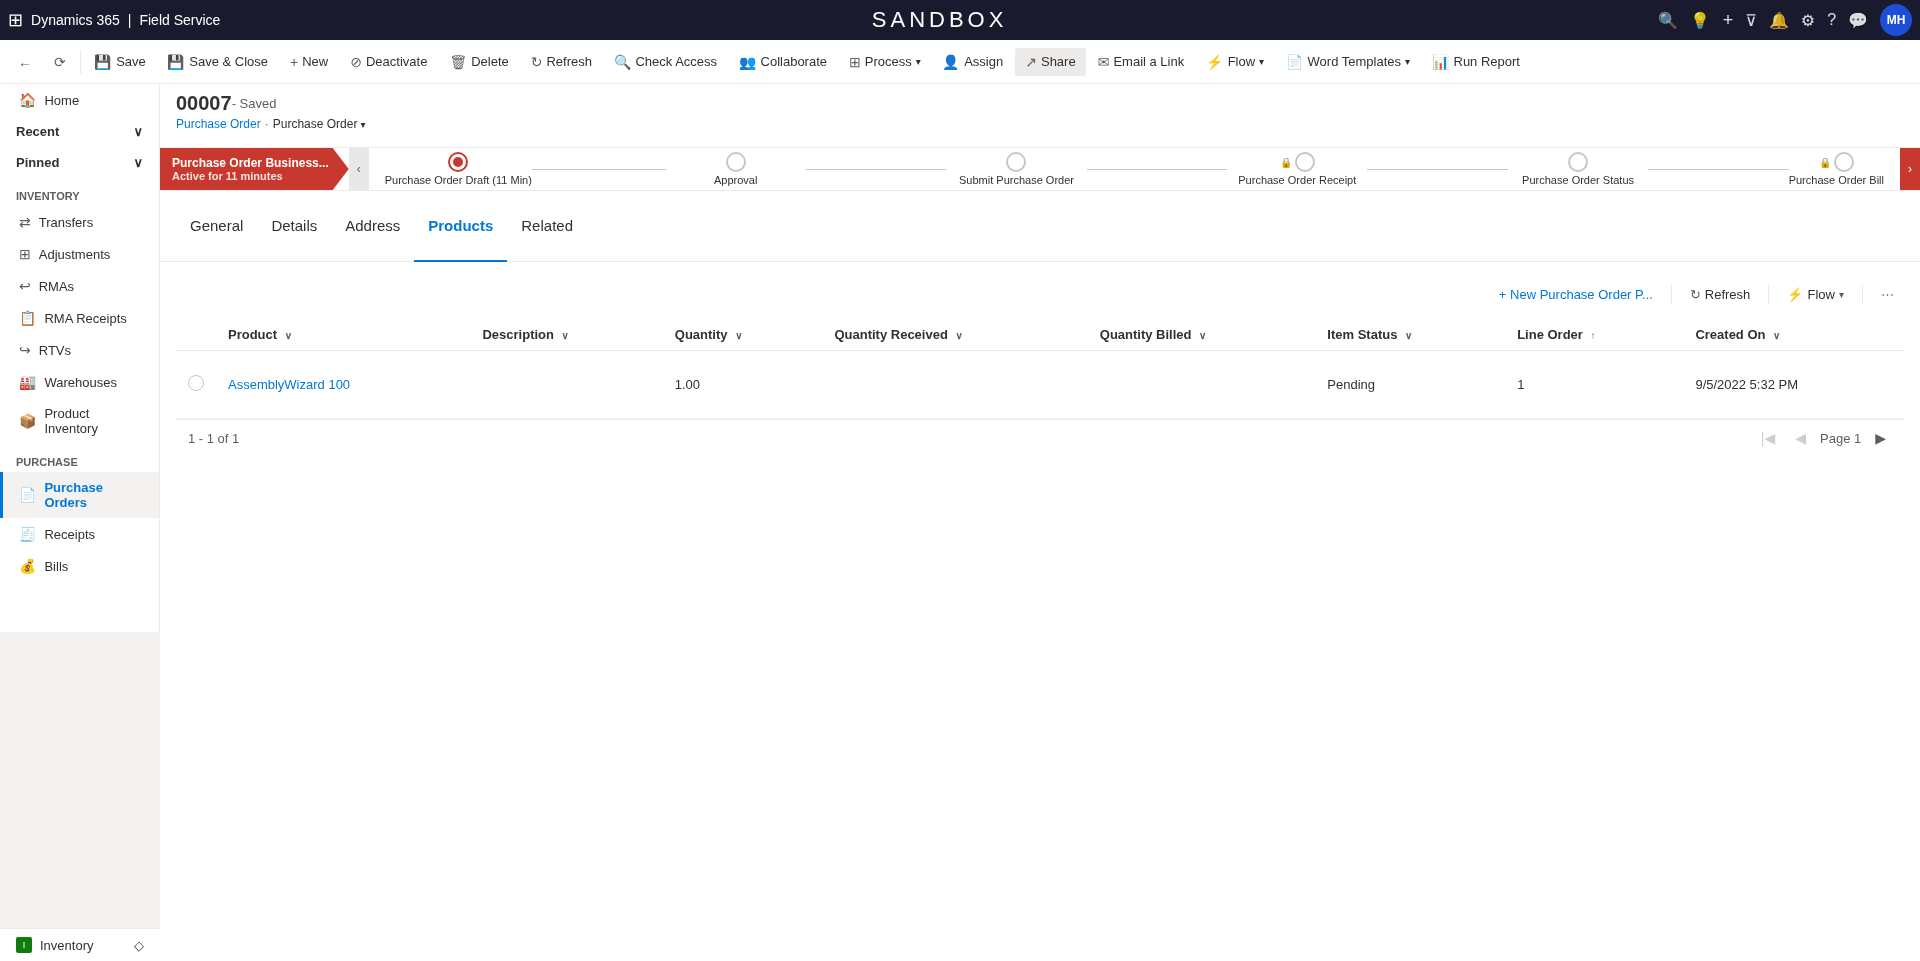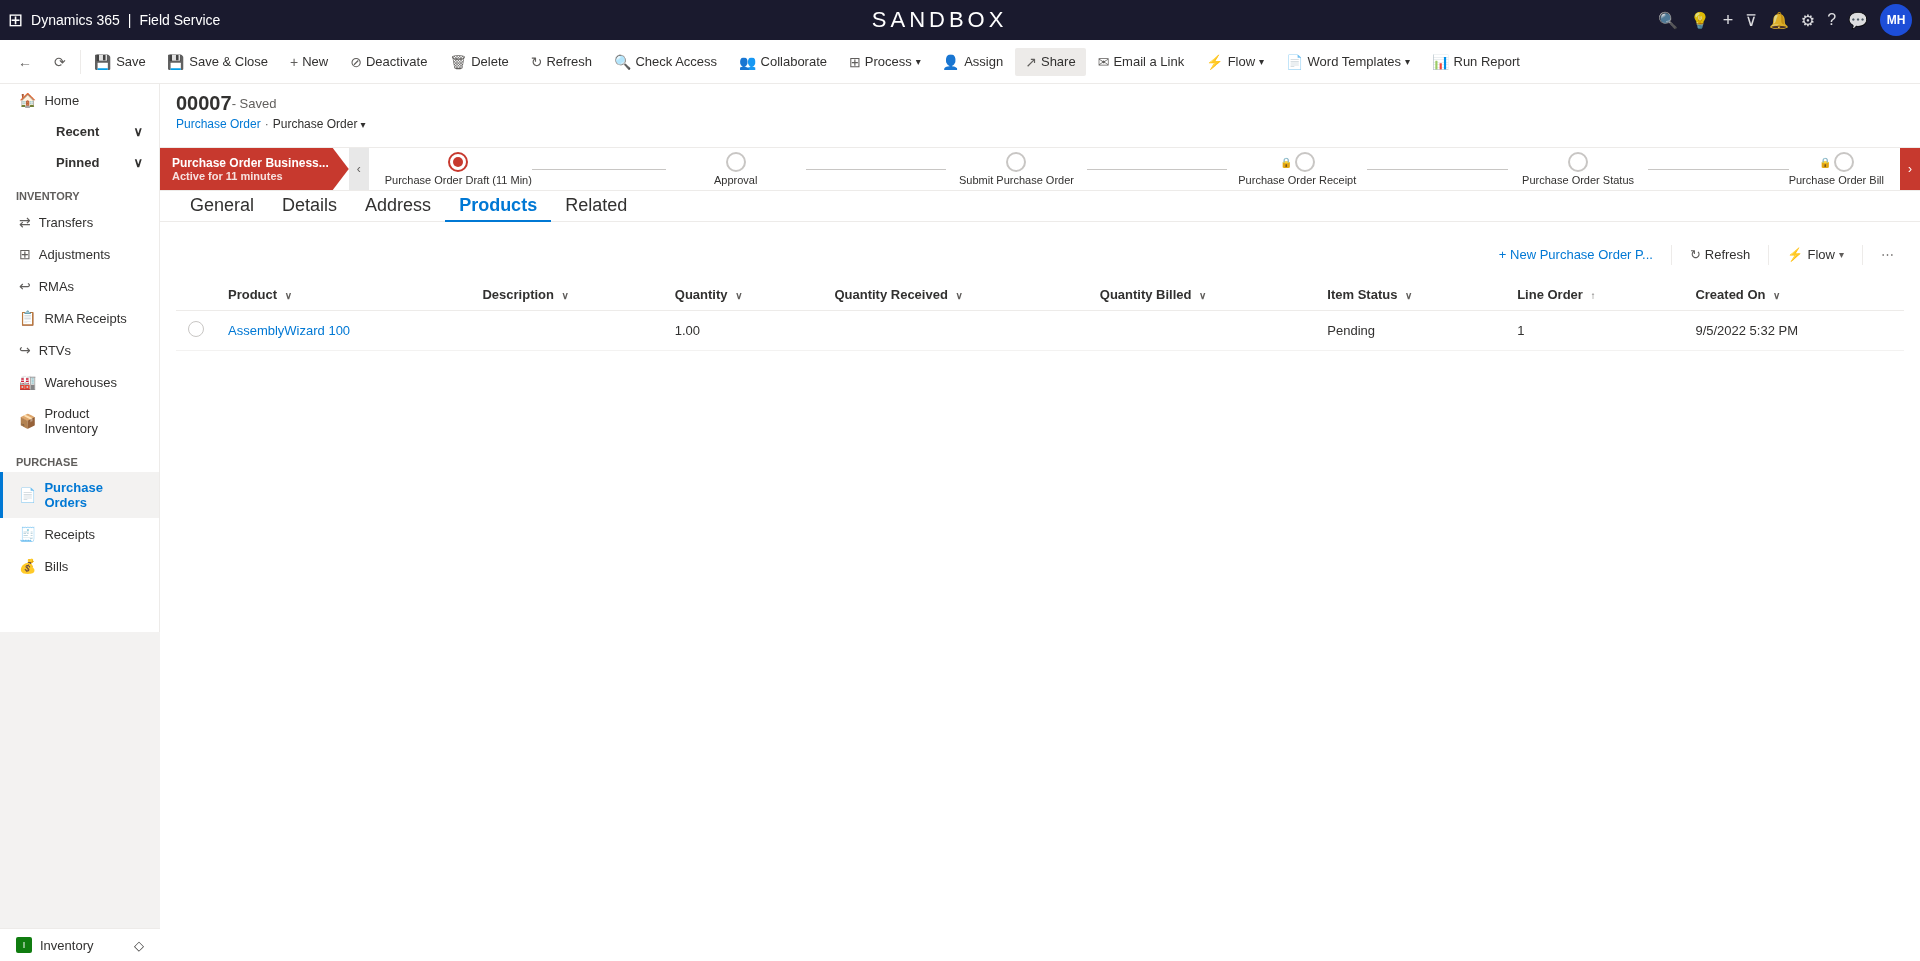--- a/index.html
+++ b/index.html
@@ -98,21 +98,20 @@
     .sidebar-item-icon { font-size: 14px; color: #605e5c; }
     .sidebar-item.active .sidebar-item-icon { color: #0078d4; }
     .sidebar-collapse {
       display: flex;
       align-items: flex-start;
       justify-content: space-between;
       padding: 8px 16px;
       cursor: pointer;
       font-size: 13px;
       font-weight: 600;
-      margin-left: 40px;
     }
     .sidebar-bottom {
       position: absolute;
       bottom: 0;
       width: 160px;
       border-top: 1px solid #edebe9;
       background: white;
       padding: 8px 16px;
       display: flex;
       align-items: center;
@@ -234,22 +233,22 @@
 
     
     .tabs {
       display: flex;
       align-items: center;
       border-bottom: 1px solid #edebe9;
       padding: 0 16px;
       background: white;
     }
     .tab {
-      padding: 4px 14px;
-      font-size: 18px;
+      padding: 26px 14px;
+      font-size: 15px;
       cursor: pointer;
       color: #323130;
       border-bottom: 2px solid transparent;
       margin-bottom: -1px;
       text-align: center;
     }
     .tab.active {
       color: #0078d4;
       border-bottom: 2px solid #0078d4;
       font-weight: 600;
@@ -292,21 +291,21 @@
       padding: 8px 12px;
       text-align: left;
       font-weight: 600;
       color: #323130;
       border-bottom: 1px solid #edebe9;
       background: white;
       white-space: nowrap;
       cursor: pointer;
     }
     .data-table td {
-      padding: 10px 12px;
+      padding: 24px 12px;
       border-bottom: 1px solid #f3f2f1;
       color: #323130;
       vertical-align: middle;
     }
     .table-link { color: #0078d4; text-decoration: none; cursor: pointer; }
     .col-checkbox { width: 36px; }
     .checkbox-circle {
       width: 16px; height: 16px;
       border: 1px solid #c8c6c4;
       border-radius: 50%;
@@ -684,16 +683,25 @@
             <td>
               <span>1</span>
             </td>
             <td>
               <span>9/5/2022 5:32 PM</span>
             </td>
           </tr>
         </tbody>
       </table>
 
+      <div class="pagination">
+        <span>1 - 1 of 1</span>
+        <div class="page-nav">
+          <button class="page-nav-btn" disabled="">|◀</button>
+          <button class="page-nav-btn" disabled="">◀</button>
+          <span>Page 1</span>
+          <button class="page-nav-btn">▶</button>
+        </div>
+      </div>
 
     </div>
   </div>
 </div>
 
 </body></html>

